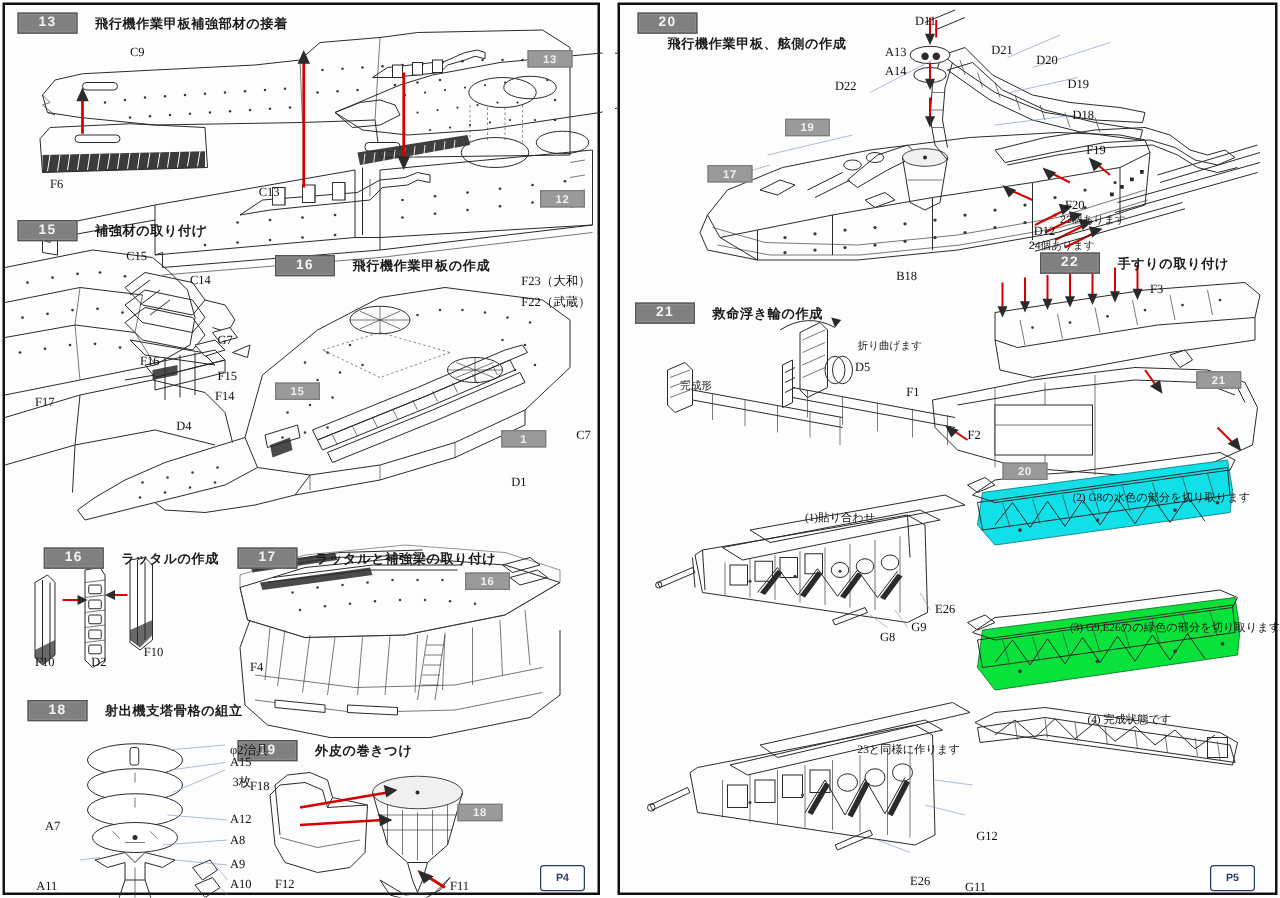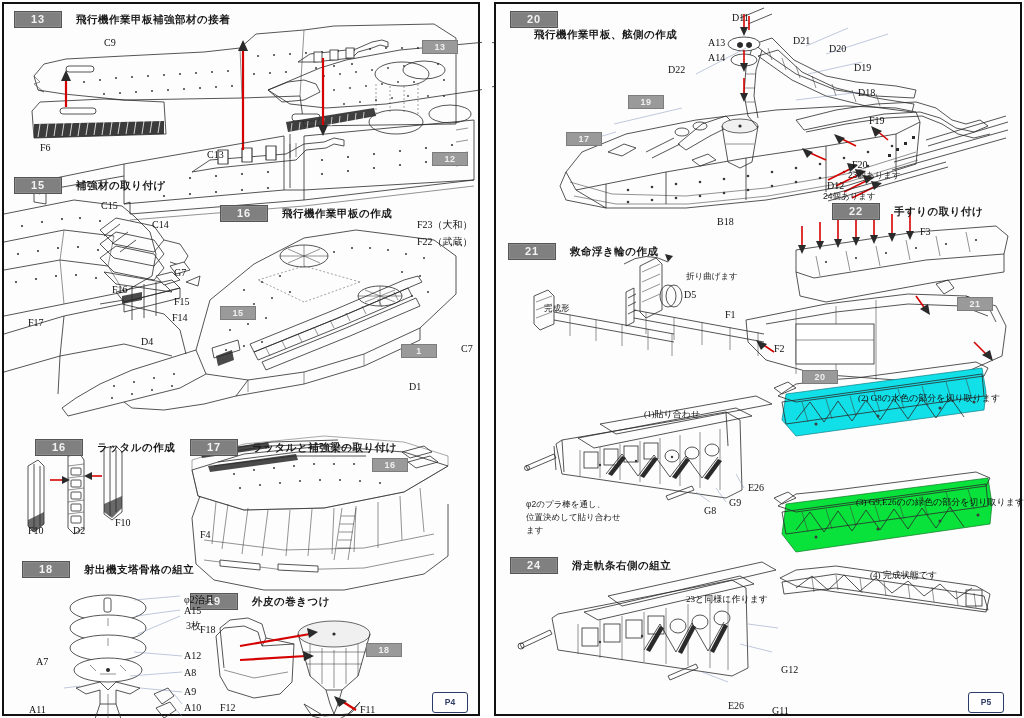--- a/index.html
+++ b/index.html
@@ -1003,23 +1003,20 @@
         </g>
       </g>
     </svg>
 
     <div class="step" style="left:12px;top:238px;">
       <span class="step-badge">21</span><span class="step-title">救命浮き輪の作成</span>
     </div>
     <div class="step" style="left:336px;top:198px;">
       <span class="step-badge">22</span><span class="step-title">手すりの取り付け</span>
     </div>
-    <div class="step" style="left:14px;top:552px;">
-      <span class="step-badge">24</span><span class="step-title">滑走軌条右側の組立</span>
-    </div>
 
     <div class="refbadge" style="left:132px;top:91px;">19</div>
     <div class="refbadge" style="left:70px;top:128px;">17</div>
     <div class="refbadge" style="left:461px;top:293px;">21</div>
     <div class="refbadge" style="left:306px;top:366px;">20</div>
 
 
     <div class="lbl" style="left:236px;top:8px;">D11</div>
     <div class="lbl" style="left:212px;top:33px;">A13</div>
     <div class="lbl" style="left:212px;top:48px;">A14</div>
@@ -1040,23 +1037,20 @@
     <div class="lbl" style="left:188px;top:285px;">D5</div>
     <div class="lbl" style="left:229px;top:305px;">F1</div>
 
     <div class="lbl" style="left:424px;top:222px;">F3</div>
     <div class="lbl" style="left:278px;top:339px;">F2</div>
 
     <div class="note-serif" style="left:148px;top:404px;text-align:center;"><span>(1)</span><span>貼り合わせ</span></div>
     <div class="note-serif" style="left:362px;top:388px;"><span>(2)</span>&nbsp;<span>G8の水色の部分を切り取ります</span></div>
     <div class="note-serif" style="left:360px;top:492px;"><span>(3)</span>&nbsp;<span>G9,E26のの緑色の部分を切り取ります</span></div>
     <div class="note-serif" style="left:374px;top:565px;"><span>(4)</span>&nbsp;<span>完成状態です</span></div>
-    <div class="note" style="left:30px;top:494px;line-height:1.5;">φ2のプラ棒を通し、
-位置決めして貼り合わせ
-ます</div>
     <div class="lbl" style="left:208px;top:501px;">G8</div>
     <div class="lbl" style="left:233px;top:493px;">G9</div>
     <div class="lbl" style="left:252px;top:478px;">E26</div>
 
     <div class="note-serif" style="left:190px;top:589px;">23と同様に作ります</div>
     <div class="lbl" style="left:285px;top:660px;">G12</div>
     <div class="lbl" style="left:276px;top:701px;">G11</div>
     <div class="lbl" style="left:232px;top:696px;">E26</div>
 
     <div class="pagenum" style="left:472px;top:688px;">P5</div>

